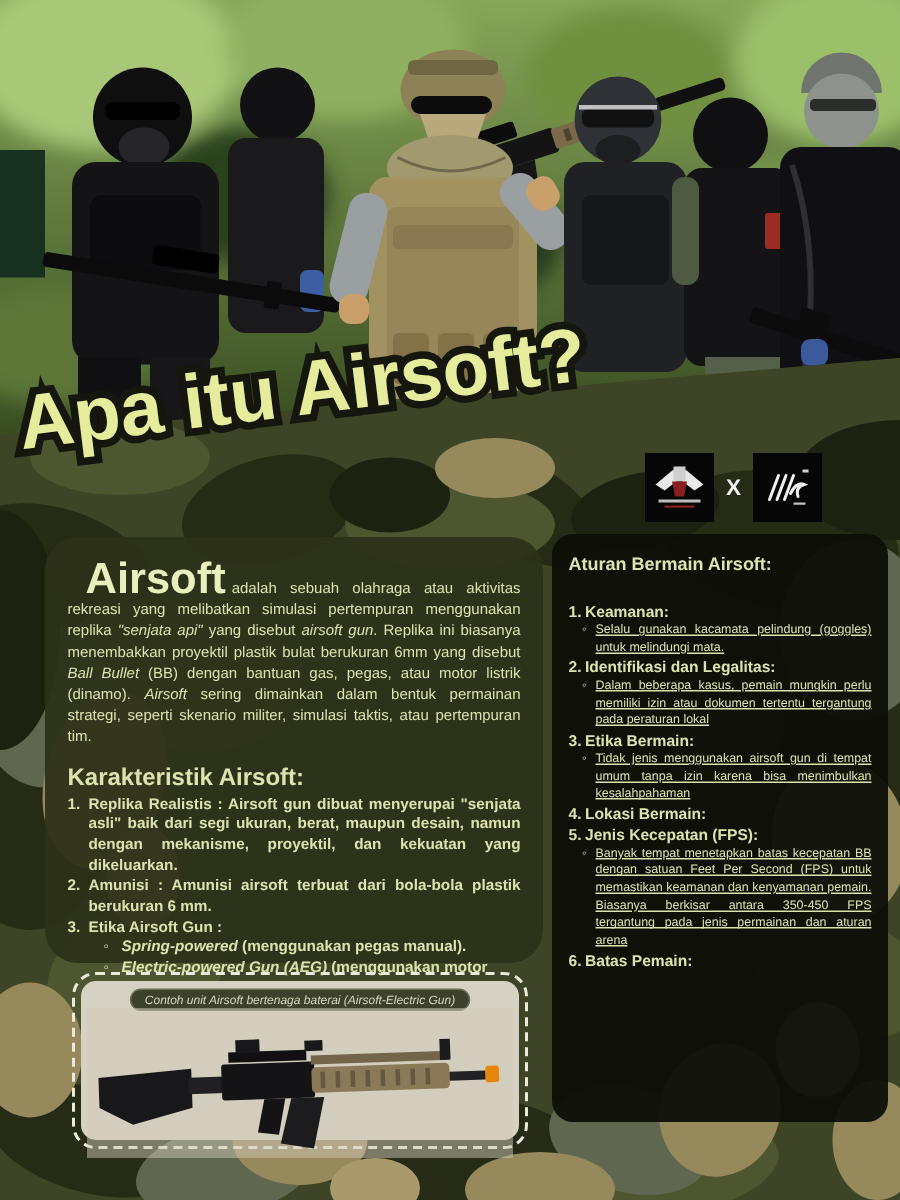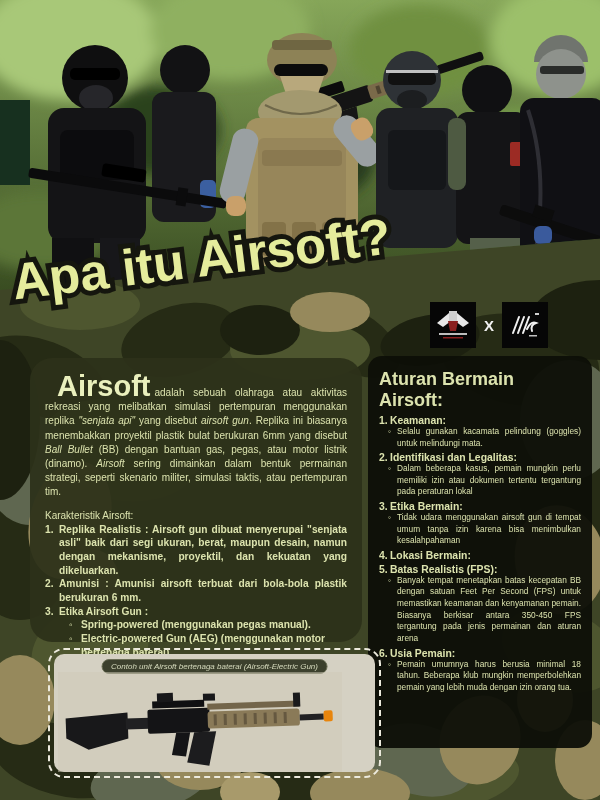--- a/index.html
+++ b/index.html
@@ -26,37 +26,37 @@
   .logo-box{width:46px;height:46px;background:#060606;display:flex;align-items:center;justify-content:center;}
   .logo-x{color:#f2f2f2;font-weight:bold;font-size:15px;}
   
   .panel{z-index:2;box-sizing:border-box;color:#dce3ae;}
   #left-panel{left:30px;top:358px;width:332px;height:284px;
       background:rgba(45,49,25,0.94);border-radius:22px;padding:15px 15px 0 15px;}
   #right-panel{left:368px;top:356px;width:224px;height:392px;
       background:rgba(13,15,7,0.95);border-radius:14px;padding:13px 11px 0 11px;}
   .intro{margin:0;font-size:10px;line-height:1.42;text-align:justify;}
   .lead-word{font-size:29px;font-weight:bold;color:#eaf0bd;padding-left:12px;padding-right:4px;line-height:.9;}
-  .kh{font-weight:normal;font-size:10px;margin:10px 0 2px 0;}
+  .kh{font-weight:bold;font-size:16px;margin:10px 0 2px 0;}
   .kitem{display:flex;font-size:10.2px;font-weight:600;line-height:1.34;text-align:justify;}
   .knum{flex:0 0 14px;}
   .kbody{flex:1;}
   .klead{font-weight:bold;}
   .ksub{display:flex;margin-left:24px;font-size:10.2px;font-weight:600;line-height:1.34;}
   .ksub::before{content:"◦";flex:0 0 12px;}
-  .ksub .klead{}
-  .rh{margin:0 0 4px 0;font-size:18px;font-weight:bold;}
+  .ksub .klead{font-style:italic;}
+  .rh{margin:0 0 20px 0;font-size:12px;font-weight:bold;}
   .sec-title{display:flex;font-size:10.4px;font-weight:bold;margin-top:3px;}
   .sec-num{flex:0 0 11px;}
   .rbullet{display:flex;font-size:8.3px;line-height:1.4;margin-left:9px;text-align:justify;}
   .rbullet::before{content:"◦";flex:0 0 9px;padding-top:0px;}
-  .rbullet span{flex:1;}
-  
-  #gun-frame{left:54px;top:654px;width:292px;height:118px;z-index:2;
-      background:#d5d1c3;border-radius:10px;outline:2px dashed #eceadd;outline-offset:4px;padding-left:29px;}
+  .rbullet span{flex:1;text-decoration:underline;}
+  
+  #gun-frame{left:54px;top:654px;width:292px;height:106px;z-index:2;
+      background:#d5d1c3;border-radius:10px;outline:2px dashed #eceadd;outline-offset:4px;}
   .caption-pill{position:absolute;top:5px;left:50%;transform:translateX(-50%);
       background:#3c402d;color:#d6dabd;font-size:8px;font-style:italic;
       padding:2px 9px;border-radius:8px;white-space:nowrap;border:1px solid #6a6e55;}
   #gun-frame svg{position:absolute;left:4px;top:18px;}
 </style>
 </head>
 <body>
 
 <svg class="layer" id="camo" width="600" height="800" viewBox="0 0 600 800">
   <rect width="600" height="800" fill="#3e4526"></rect>
@@ -276,42 +276,39 @@
     </div>
   <div class="rbullet">
       <span>Dalam beberapa kasus, pemain mungkin perlu memiliki izin atau dokumen tertentu tergantung pada peraturan lokal</span>
     </div>
 
   <div class="sec-title">
       <span class="sec-num">3.</span>
       <span>Etika Bermain:</span>
     </div>
   <div class="rbullet">
-      <span>Tidak udara menggunakan airsoft gun di tempat umum tanpa izin karena bisa menimbulkan kesalahpahaman</span>
+      <span>Tidak jenis menggunakan airsoft gun di tempat umum tanpa izin karena bisa menimbulkan kesalahpahaman</span>
     </div>
 
   <div class="sec-title">
       <span class="sec-num">4.</span>
       <span>Lokasi Bermain:</span>
     </div>
 
   <div class="sec-title">
       <span class="sec-num">5.</span>
-      <span>Batas Realistis (FPS):</span>
+      <span>Jenis Kecepatan (FPS):</span>
     </div>
   <div class="rbullet">
       <span>Banyak tempat menetapkan batas kecepatan BB dengan satuan Feet Per Second (FPS) untuk memastikan keamanan dan kenyamanan pemain. Biasanya berkisar antara 350-450 FPS tergantung pada jenis permainan dan aturan arena</span>
     </div>
 
   <div class="sec-title">
       <span class="sec-num">6.</span>
-      <span>Usia Pemain:</span>
-    </div>
-  <div class="rbullet">
-      <span>Pemain umumnya harus berusia minimal 18 tahun. Beberapa klub mungkin memperbolehkan pemain yang lebih muda dengan izin orang tua.</span>
+      <span>Batas Pemain:</span>
     </div>
 </div>
 
 <div class="layer" id="gun-frame">
   <span class="caption-pill">Contoh unit Airsoft bertenaga baterai (Airsoft-Electric Gun)</span>
   <svg width="284" height="100" viewBox="0 0 284 100">
     <rect x="0" y="0" width="284" height="100" fill="#cfc9b8" opacity="0.5"></rect>
     <g transform="rotate(-2 140 55)">
       <polygon points="8,42 70,38 70,64 30,74 8,62" fill="#18181a"></polygon>
       <rect x="68" y="44" width="24" height="11" fill="#202022"></rect>

